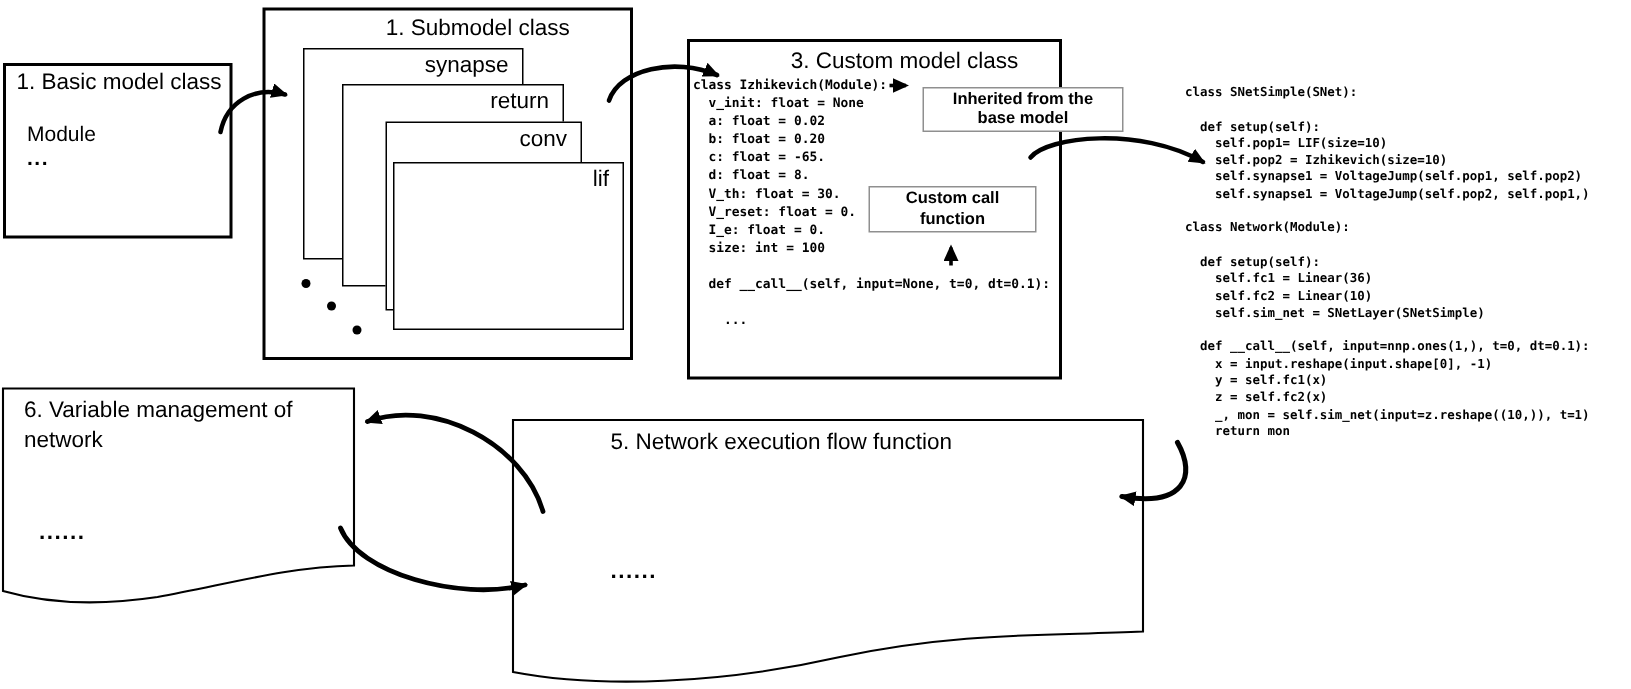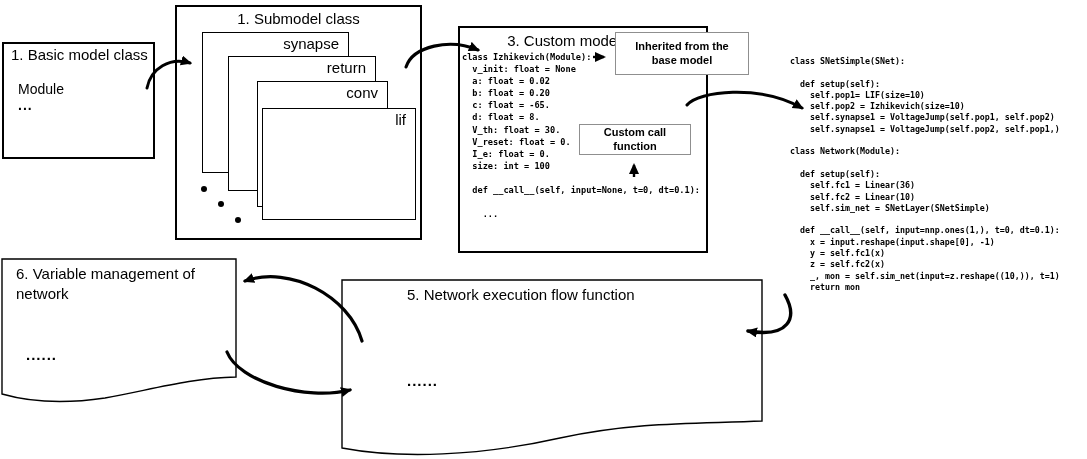--- a/index.html
+++ b/index.html
@@ -2,21 +2,21 @@
 <html><head>
 <meta charset="utf-8">
 <style>
   html,body{margin:0;padding:0;background:#fff;}
   .stage{
     position:relative;width:1087px;height:459px;background:#fff;overflow:hidden;
     font-family:"Liberation Sans",sans-serif;color:#000;
   }
   .box{position:absolute;border:2px solid #000;background:transparent;box-sizing:border-box;}
   .title15{font-size:15px;line-height:18px;}
-  .titlecenter{position:absolute;text-align:center;}
+  .titlecenter{position:absolute;text-align:center;padding-left:20px;}
   .card{position:absolute;background:#fff;border:1.6px solid #000;box-sizing:border-box;
         text-align:right;padding:2px 9px 0 0;font-size:15px;}
   .dot{position:absolute;width:6px;height:6px;border-radius:50%;background:#000;}
   pre.code{position:absolute;margin:0;font-family:"DejaVu Sans Mono",monospace;
            font-weight:bold;white-space:pre;color:#000;}
   .callout{position:absolute;border:1.3px solid #8f8f8f;box-sizing:border-box;
            display:flex;align-items:center;justify-content:center;text-align:center;
            font-weight:bold;font-size:11px;line-height:13.5px;white-space:pre-line;background:#fff;}
   .ellipsis{position:absolute;font-size:15px;letter-spacing:1px;font-weight:bold;}
   svg.overlay{position:absolute;left:0;top:0;pointer-events:none;}
@@ -62,21 +62,21 @@
   c: float = -65.
   d: float = 8.
   V_th: float = 30.
   V_reset: float = 0.
   I_e: float = 0.
   size: int = 100
 
   def __call__(self, input=None, t=0, dt=0.1):
 
     ...</pre>
-  <div class="callout" style="left:615px;top:32px;width:134px;height:43px;">Inherited  from the
+  <div class="callout" style="left:615px;top:58px;width:134px;height:30px;">Inherited  from the
 base model</div>
   <div class="callout" style="left:579px;top:124px;width:112px;height:31px;">Custom call
 function</div>
 
   <pre class="code" style="left:790px;top:56px;font-size:8.3px;line-height:11.3px;">class SNetSimple(SNet):
 
   def setup(self):
     self.pop1= LIF(size=10)
     self.pop2 = Izhikevich(size=10)
     self.synapse1 = VoltageJump(self.pop1, self.pop2)

